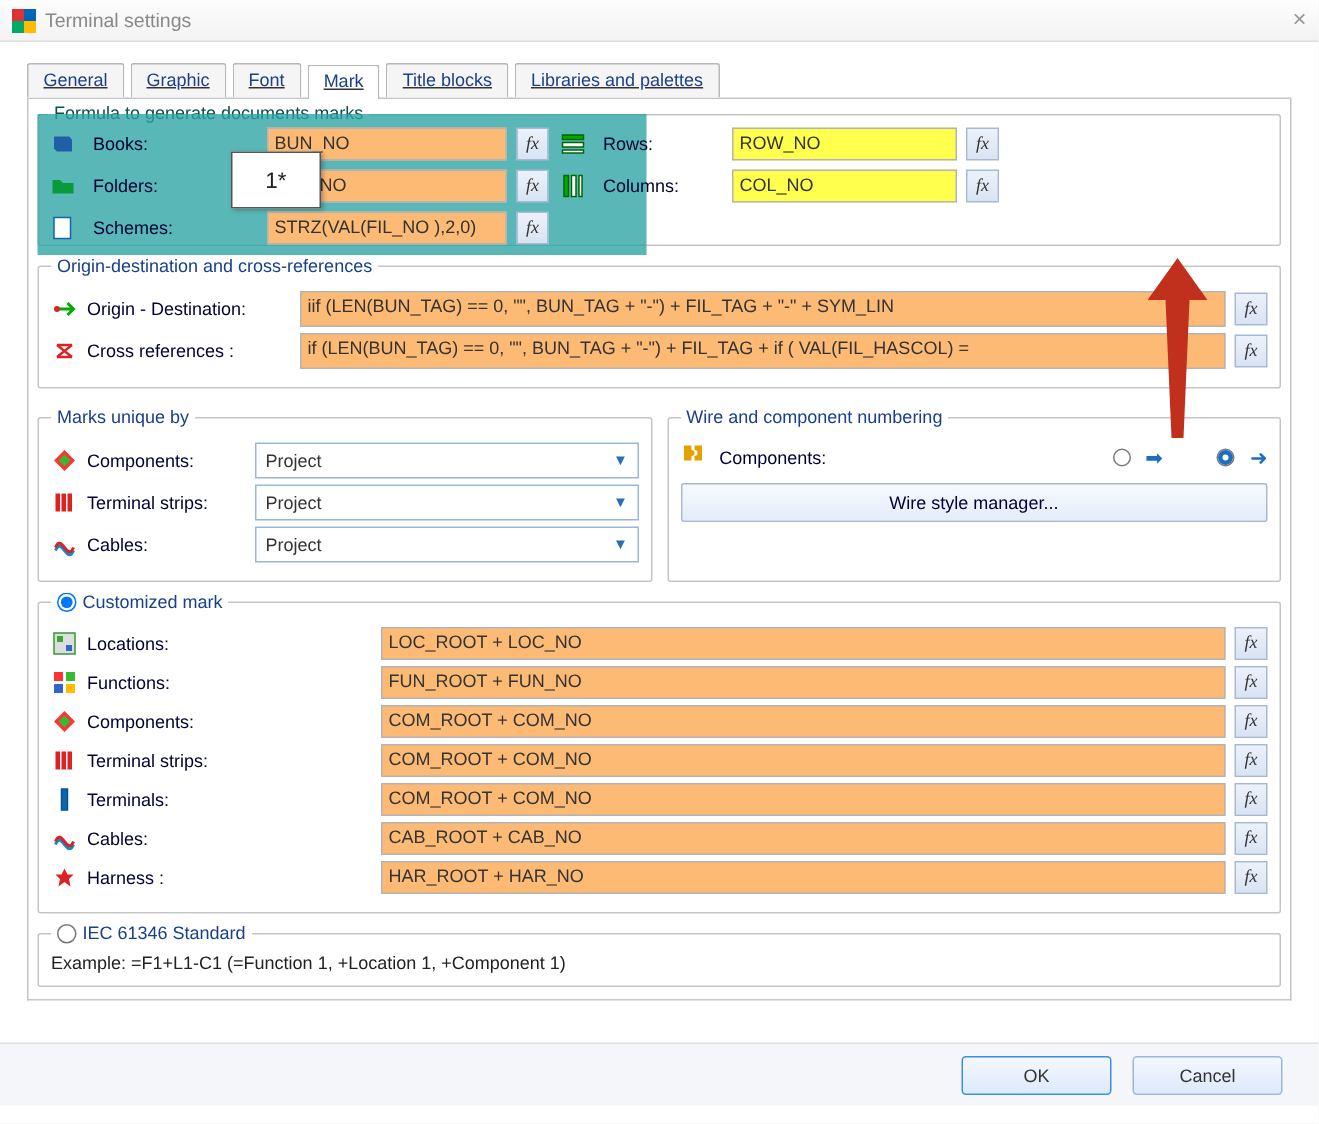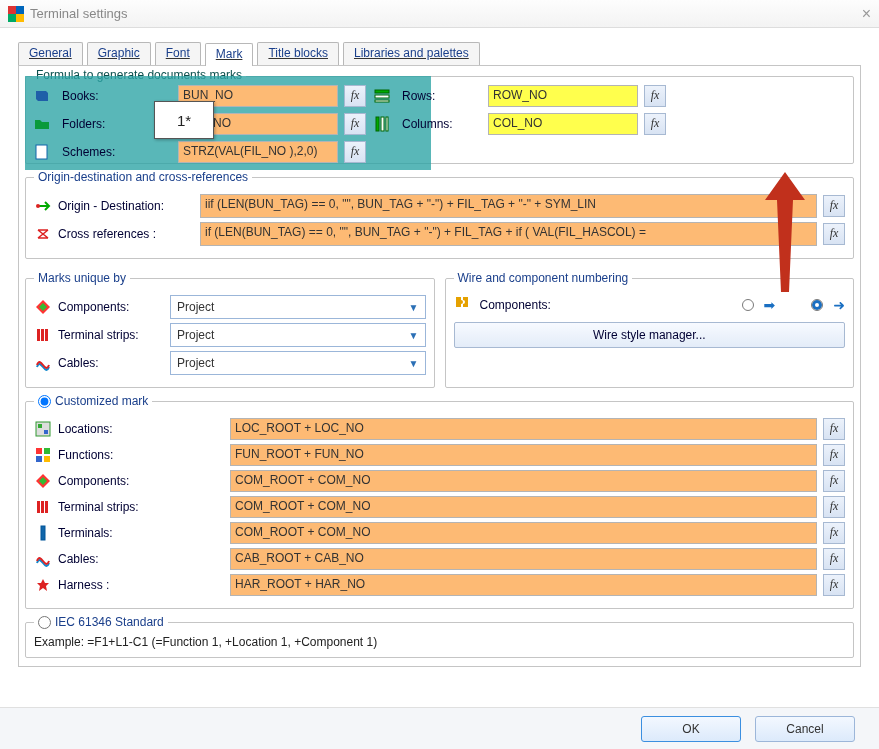--- a/index.html
+++ b/index.html
@@ -50,24 +50,24 @@
   .wire .dirrow{display:flex; align-items:center; gap:10px;}
   .wire .arrow-blue{color:#1a6fc2; font-size:14px;}
   .radio{width:12px;height:12px;border-radius:50%;border:1px solid #7a7a7a;display:inline-block;background:#fff;}
   .radio.sel{ box-shadow: inset 0 0 0 3px #1a6fc2;}
   .chk { width: 13px; height: 13px; border: 1px solid #7a7a7a; display: inline-block; background: #fff; }
 
   .btn-wide{height:26px;border:1px solid #a7b9d2;background:linear-gradient(#f7faff,#e3ecf8);border-radius:2px;display:flex;align-items:center;justify-content:center;cursor:pointer;color:#003;}
 
   .custom .row .val .input-box{margin-left:0;}
   .custom .row{align-items:center;}
-  .custom .row .val{display:flex; gap:6px;}
+  .custom .row .val{display:flex; gap:6px;margin-left:24px;}
   .custom .row .val .input-box{flex:1;}
 
-  .footer { position: absolute; bottom: 0; left: 0; right: 0; height: 42px; display:flex; align-items:center; justify-content:flex-end; gap:14px; padding:0 24px; background:#f4f6f9; border-top:1px solid #e0e0e0;}
+  .footer { position: absolute; bottom: 12px; left: 0; right: 0; height: 42px; display:flex; align-items:center; justify-content:flex-end; gap:14px; padding:0 24px; background:#f4f6f9; border-top:1px solid #e0e0e0;}
   .footer .btn { width:100px; height:26px; border:1px solid #9cb6d9; background:linear-gradient(#f3f8ff,#dceafb); border-radius:3px; display:flex;align-items:center;justify-content:center; cursor:pointer;}
   .footer .btn.primary{ border-color:#3b8fe0;}
 
   
   .arrow-anno{position:absolute; right:74px; top:144px; width:40px; height:120px; z-index:5; pointer-events:none;}
   .arrow-anno svg{width:100%;height:100%;}
 
   
   .ico-svg{width:16px;height:16px;}
 </style>

